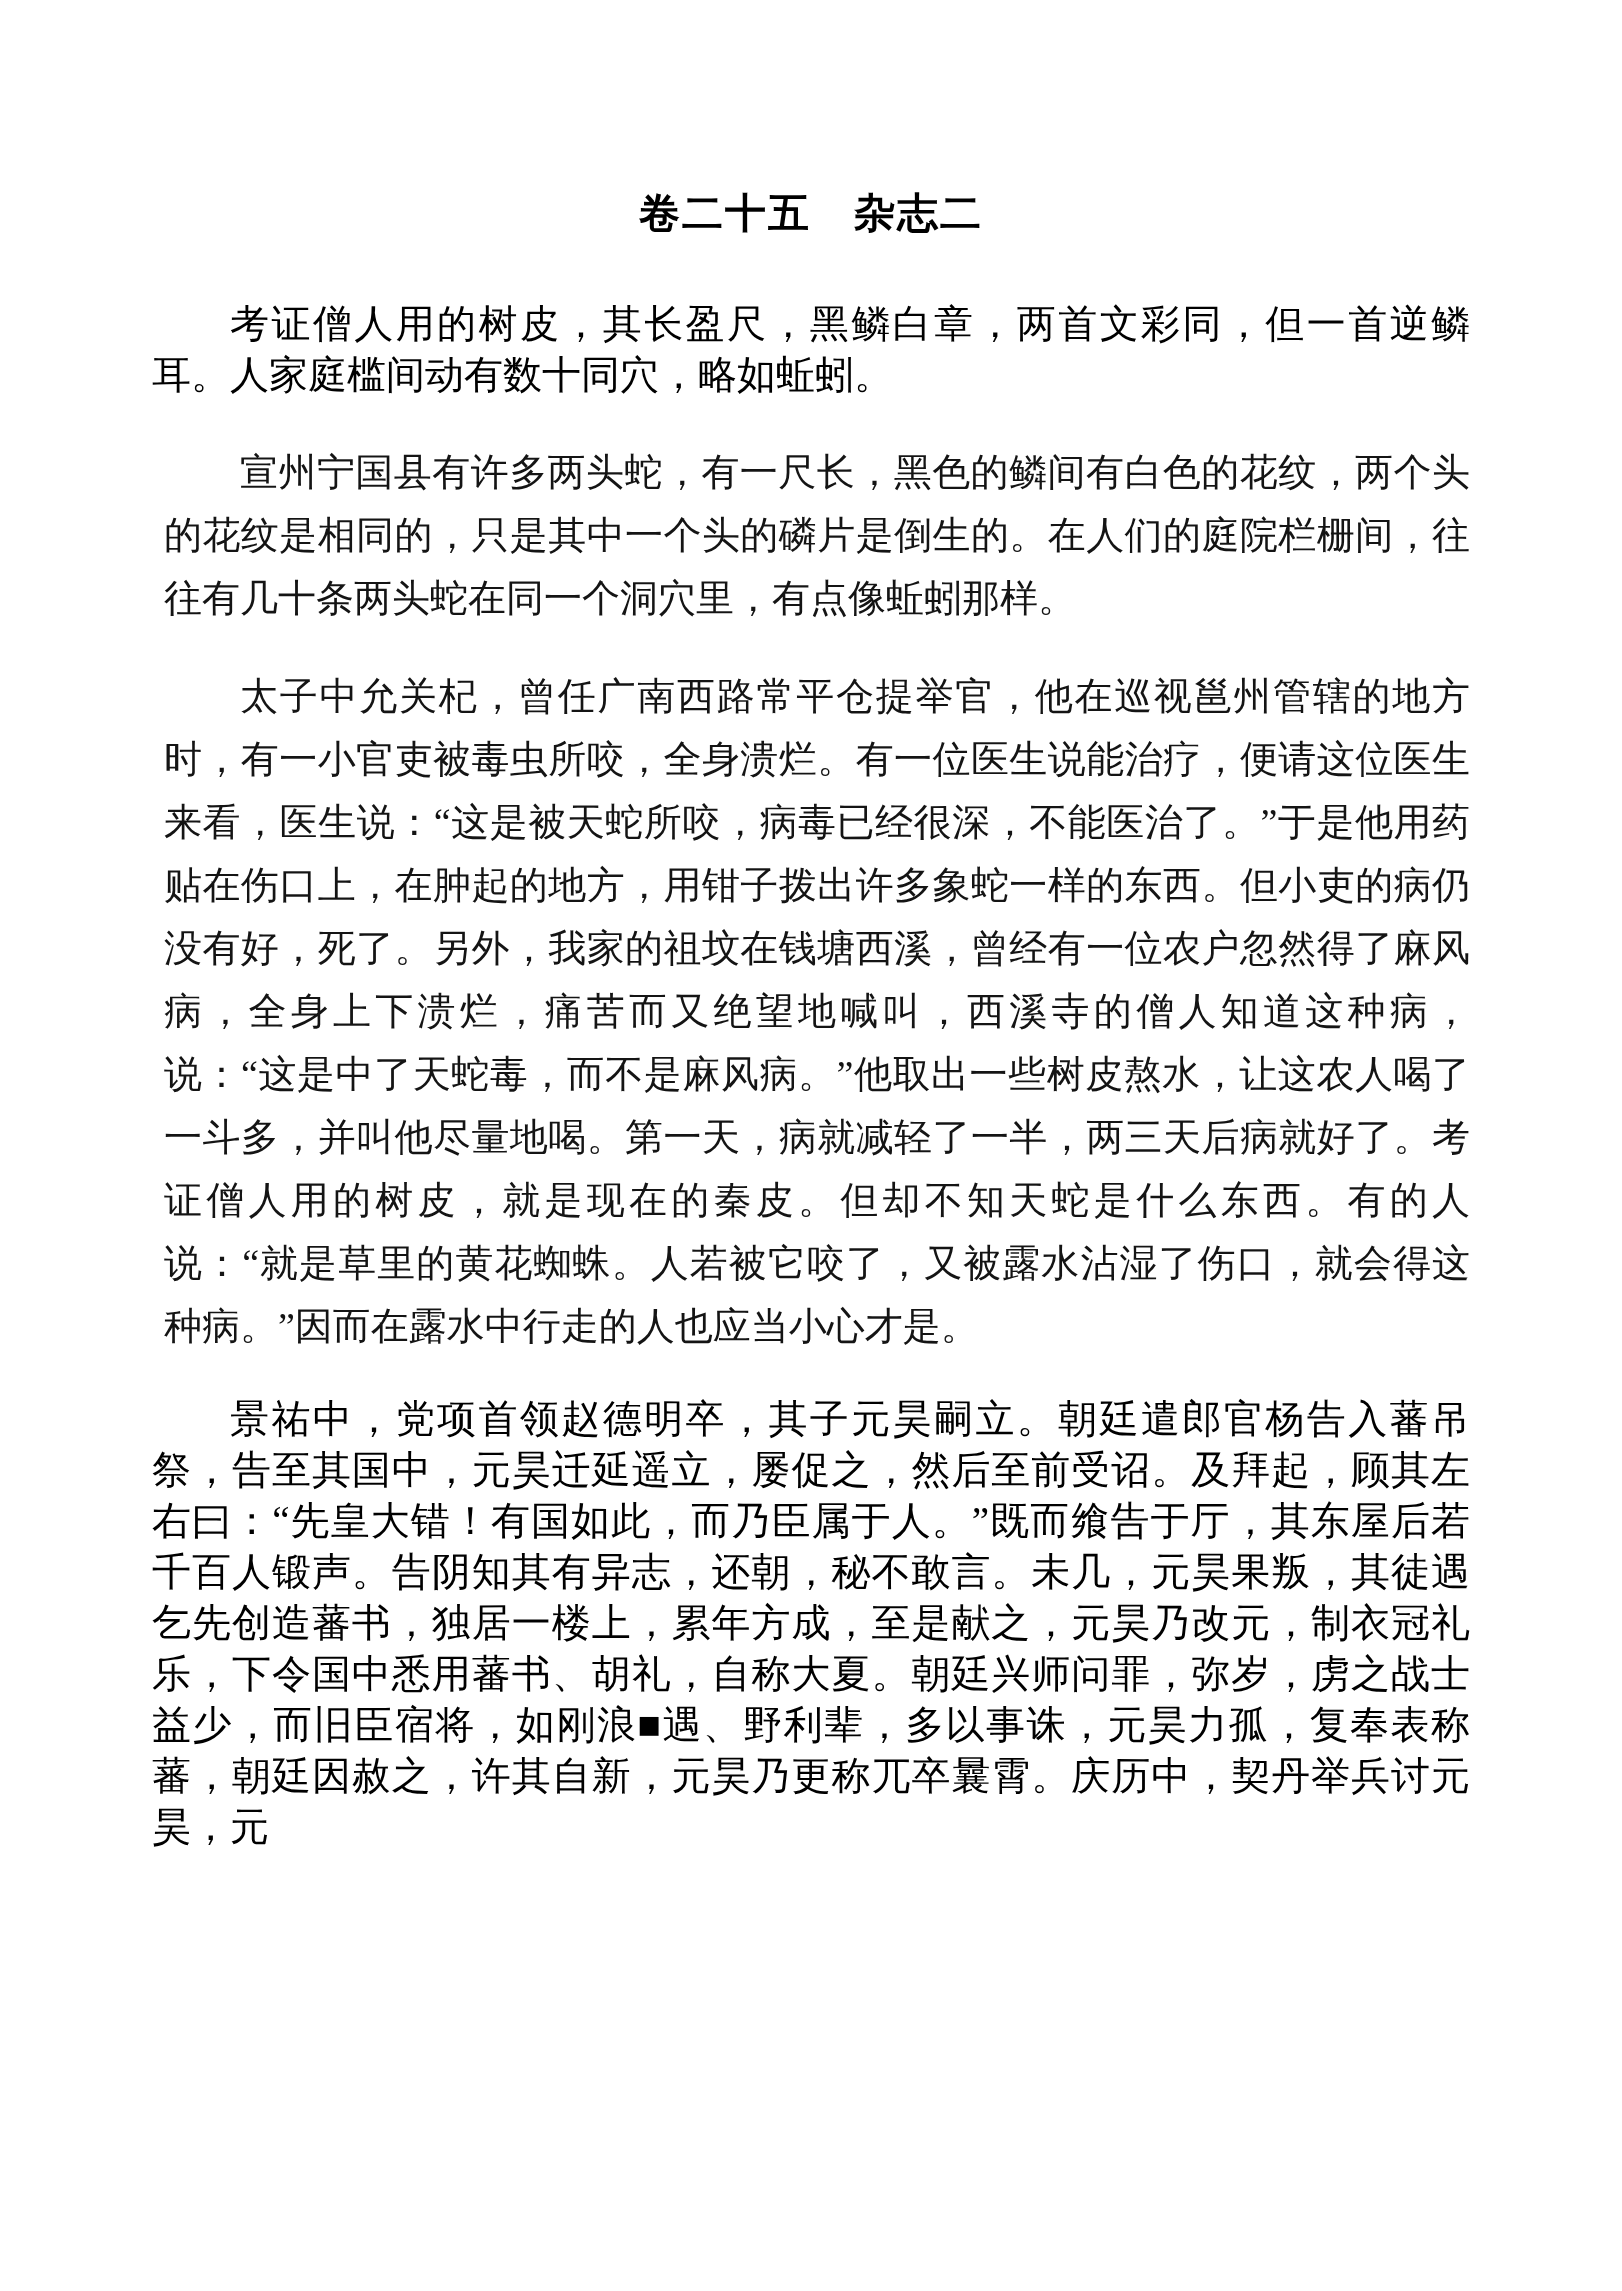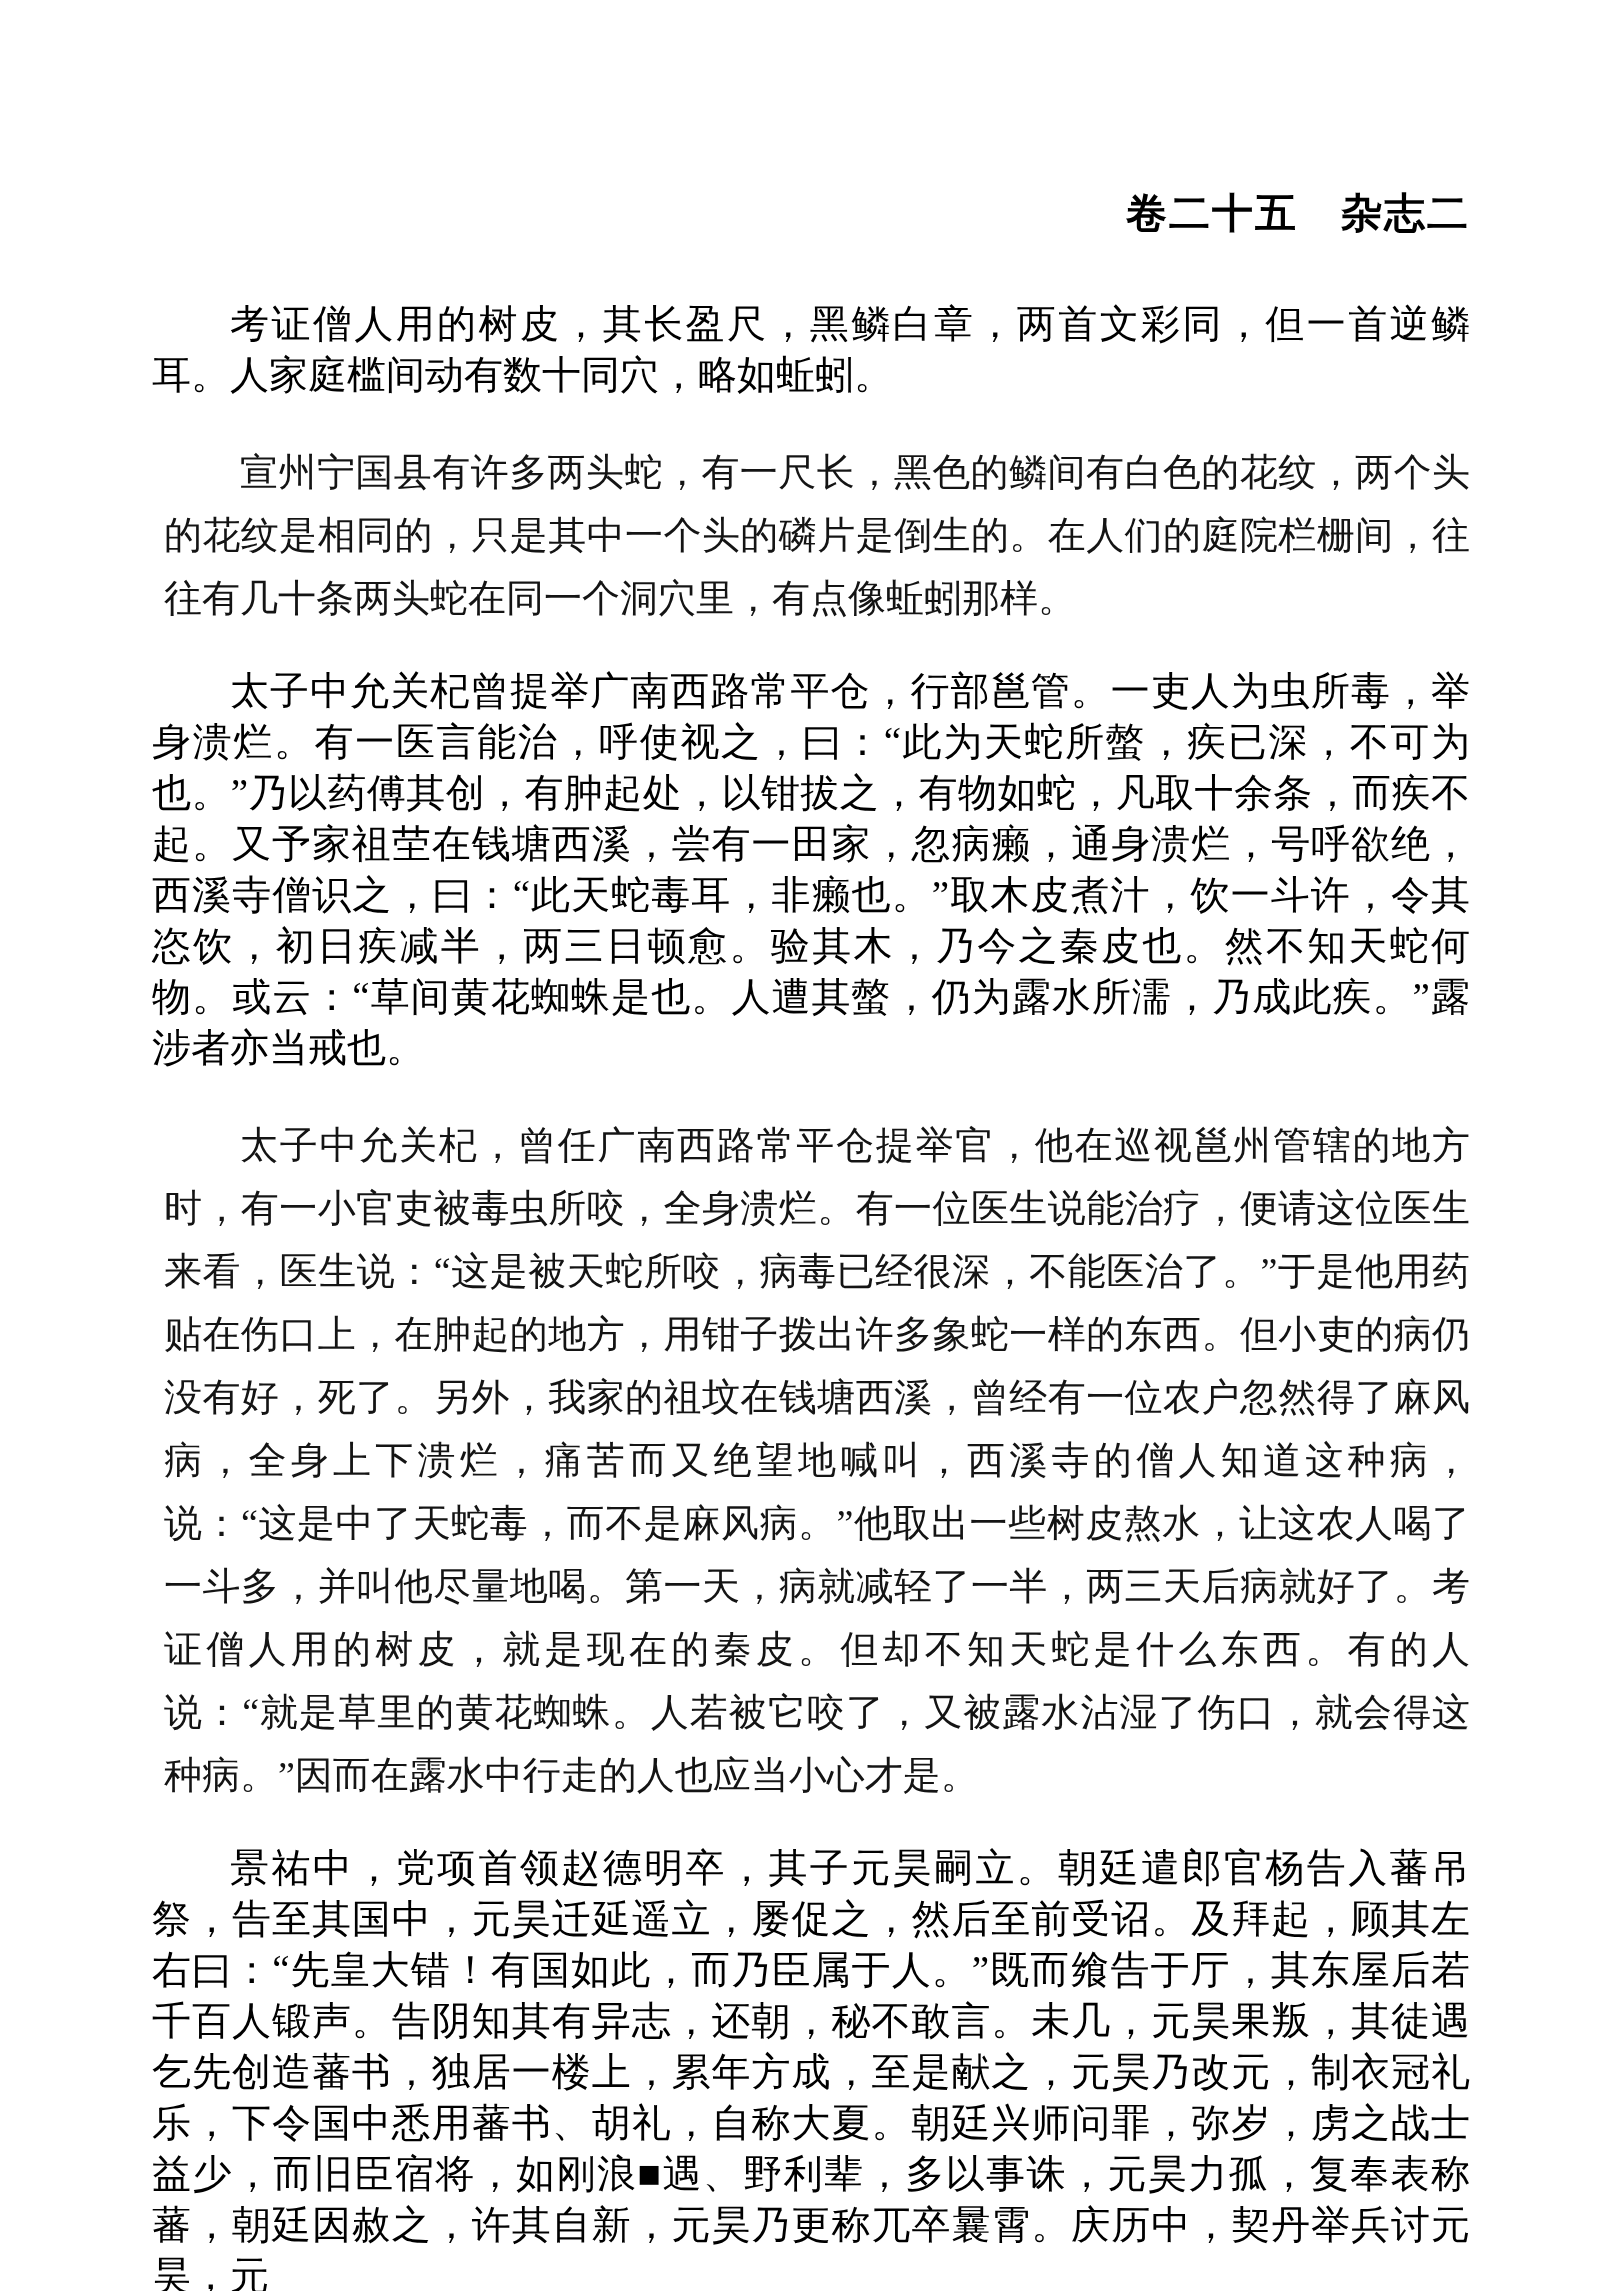--- a/index.html
+++ b/index.html
@@ -15,21 +15,21 @@
     font-family: "Liberation Serif", "DejaVu Serif", serif;
   }
   .page {
     box-sizing: border-box;
     width: 1622px;
     height: 2292px;
     padding: 186px 152px 0 152px;
     background: #ffffff;
   }
   .doc-title {
-    text-align: right;
+    text-align: center;
     font-family: "Liberation Sans", "DejaVu Sans", sans-serif;
     font-weight: 600;
     font-size: 41px;
     letter-spacing: 2px;
     margin: 0 0 57px 0;
   }
   p.original {
     font-size: 39px;
     line-height: 51px;
     text-indent: 2em;
@@ -49,21 +49,20 @@
 </head>
 <body>
 
 <div class="page">
   <h1 class="doc-title">卷二十五　杂志二</h1>
 
   <p class="original">考证僧人用的树皮，其长盈尺，黑鳞白章，两首文彩同，但一首逆鳞耳。人家庭槛间动有数十同穴，略如蚯蚓。</p>
 
   <p class="translation">宣州宁国县有许多两头蛇，有一尺长，黑色的鳞间有白色的花纹，两个头的花纹是相同的，只是其中一个头的磷片是倒生的。在人们的庭院栏栅间，往往有几十条两头蛇在同一个洞穴里，有点像蚯蚓那样。</p>
 
-  <p class="original">太子中允关杞曾提举广南西路常平仓，行部邕管。一吏人为虫所毒，举身溃烂。有一医言能治，呼使视之，曰：“此为天蛇所螫，疾已深，不可为也。”乃以药傅其创，有肿起处，以钳拔之，有物如蛇，凡取十余条，而疾不起。又予家祖茔在钱塘西溪，尝有一田家，忽病癞，通身溃烂，号呼欲绝，西溪寺僧识之，曰：“此天蛇毒耳，非癞也。”取木皮煮汁，饮一斗许，令其恣饮，初日疾减半，两三日顿愈。验其木，乃今之秦皮也。然不知天蛇何物。或云：“草间黄花蜘蛛是也。人遭其螫，仍为露水所濡，乃成此疾。”露涉者亦当戒也。</p>
 
   <p class="translation">太子中允关杞，曾任广南西路常平仓提举官，他在巡视邕州管辖的地方时，有一小官吏被毒虫所咬，全身溃烂。有一位医生说能治疗，便请这位医生来看，医生说：“这是被天蛇所咬，病毒已经很深，不能医治了。”于是他用药贴在伤口上，在肿起的地方，用钳子拨出许多象蛇一样的东西。但小吏的病仍没有好，死了。另外，我家的祖坟在钱塘西溪，曾经有一位农户忽然得了麻风病，全身上下溃烂，痛苦而又绝望地喊叫，西溪寺的僧人知道这种病，说：“这是中了天蛇毒，而不是麻风病。”他取出一些树皮熬水，让这农人喝了一斗多，并叫他尽量地喝。第一天，病就减轻了一半，两三天后病就好了。考证僧人用的树皮，就是现在的秦皮。但却不知天蛇是什么东西。有的人说：“就是草里的黄花蜘蛛。人若被它咬了，又被露水沾湿了伤口，就会得这种病。”因而在露水中行走的人也应当小心才是。</p>
 
 
 
   <p class="original">景祐中，党项首领赵德明卒，其子元昊嗣立。朝廷遣郎官杨告入蕃吊祭，告至其国中，元昊迁延遥立，屡促之，然后至前受诏。及拜起，顾其左右曰：“先皇大错！有国如此，而乃臣属于人。”既而飨告于厅，其东屋后若千百人锻声。告阴知其有异志，还朝，秘不敢言。未几，元昊果叛，其徒遇乞先创造蕃书，独居一楼上，累年方成，至是献之，元昊乃改元，制衣冠礼乐，下令国中悉用蕃书、胡礼，自称大夏。朝廷兴师问罪，弥岁，虏之战士益少，而旧臣宿将，如刚浪■遇、野利辈，多以事诛，元昊力孤，复奉表称蕃，朝廷因赦之，许其自新，元昊乃更称兀卒曩霄。庆历中，契丹举兵讨元昊，元</p>
 </div>
 
 
 </body></html>

